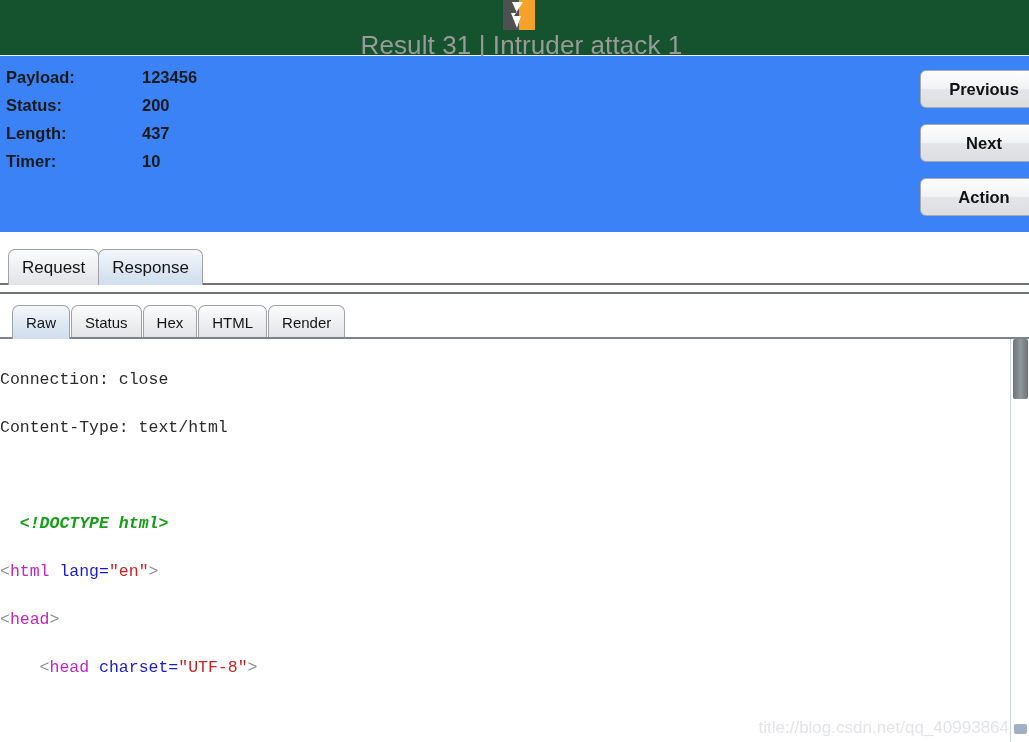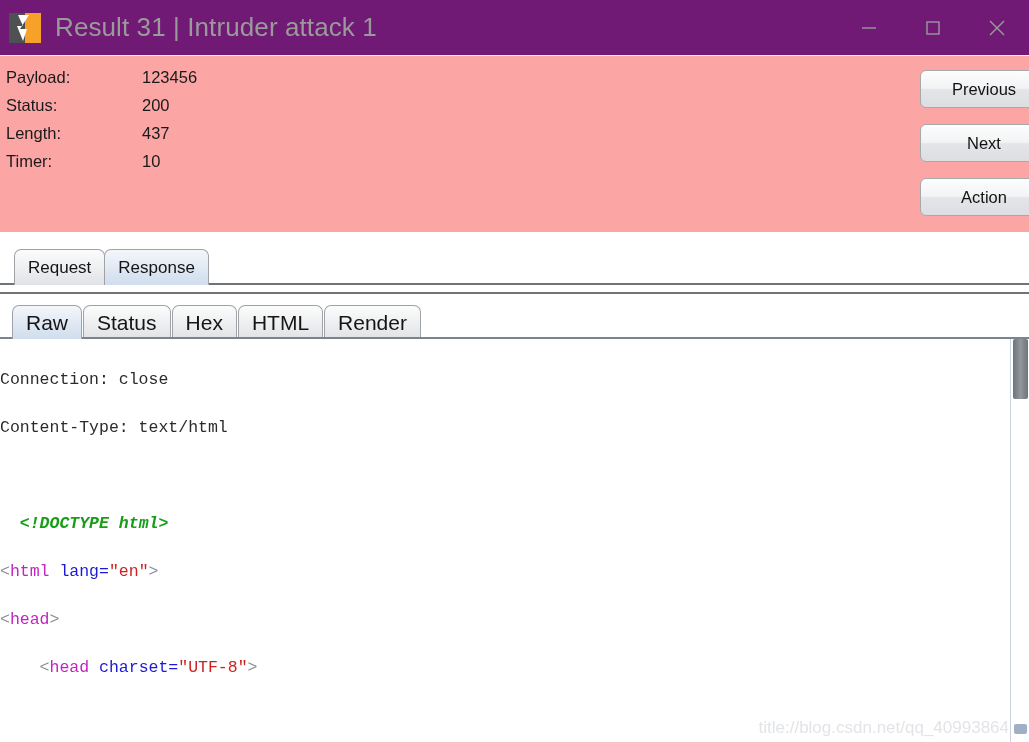--- a/index.html
+++ b/index.html
@@ -11,24 +11,25 @@
     font-family: "Liberation Sans", sans-serif;
     overflow: hidden;
     position: relative;
   }
 
   
   .titlebar {
     position: absolute;
     left: 0; top: 0;
     width: 1029px; height: 56px;
-    background: #701a75;
+    background: #14532d;
     display: flex;
     align-items: center;
     border-bottom: 1px solid #eeeeee;
+    flex-direction: column;
   }
   .app-icon {
     width: 32px; height: 30px;
     margin-left: 9px;
     position: relative;
     display: block;
     flex: 0 0 auto;
   }
   .app-icon .half-left {
     position: absolute; left: 0; top: 0;
@@ -64,21 +65,22 @@
     display: flex; align-items: center; justify-content: center;
     color: #8a8a8a;
   }
   .win-btn svg { display: block; }
 
   
   .info-panel {
     position: absolute;
     left: 0; top: 56px;
     width: 1029px; height: 176px;
-    background: #fca5a5;
+    background: #3b82f6;
+    font-weight: bold;
   }
   .info-table {
     position: absolute;
     left: 6px; top: 10px;
     font-size: 16.5px;
     color: #1a1a1a;
     border-collapse: collapse;
   }
   .info-table td {
     padding: 0 0 5px 0;
@@ -113,21 +115,21 @@
     position: absolute;
     left: 0; top: 243px;
     width: 1029px; height: 42px;
   }
   .tabrow {
     position: absolute;
     left: 0; bottom: 0;
     width: 1029px; height: 42px;
     display: flex;
     align-items: flex-end;
-    padding-left: 14px;
+    padding-left: 8px;
   }
   .tab {
     height: 36px;
     padding: 0 13px;
     display: flex;
     align-items: center;
     font-size: 17px;
     color: #151515;
     border: 1px solid #9fa3a8;
     border-bottom: none;
@@ -158,21 +160,21 @@
   }
   .tabs-inner .rule-top {
     position: absolute; left: 0; top: 0;
     width: 1029px; height: 2px; background: #6f7479;
   }
   .tabs-inner .rule-bottom {
     position: absolute; left: 0; bottom: 0;
     width: 1029px; height: 2px; background: #7d838a;
   }
   .tabs-inner .tabrow { height: 45px; top: 2px; bottom: auto; padding-left: 12px; }
-  .tabs-inner .tab { height: 34px; margin-right: 1px; font-size: 21px; }
+  .tabs-inner .tab { height: 34px; margin-right: 1px; font-size: 15px; }
 
   
   .body-area {
     position: absolute;
     left: 0; top: 339px;
     width: 915px;
     height: 403px;
     background: #ffffff;
     overflow: hidden;
   }

